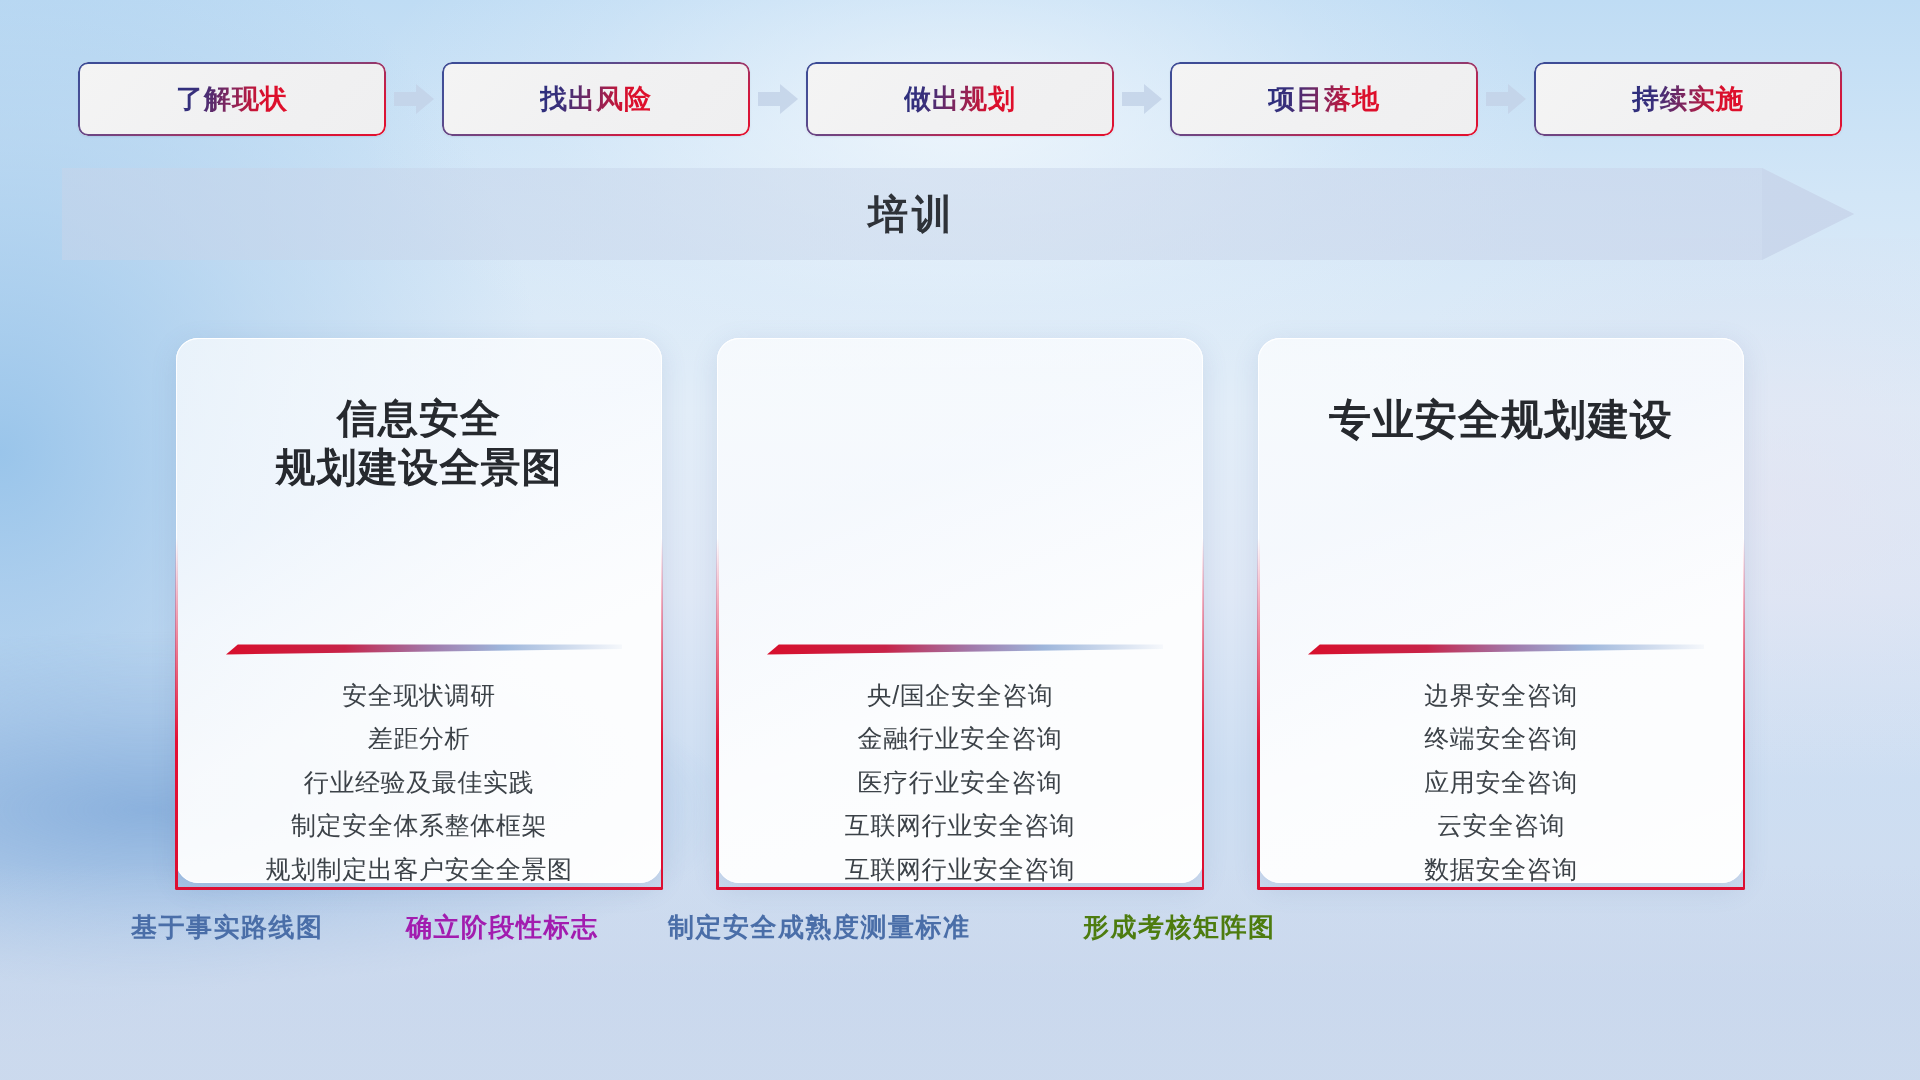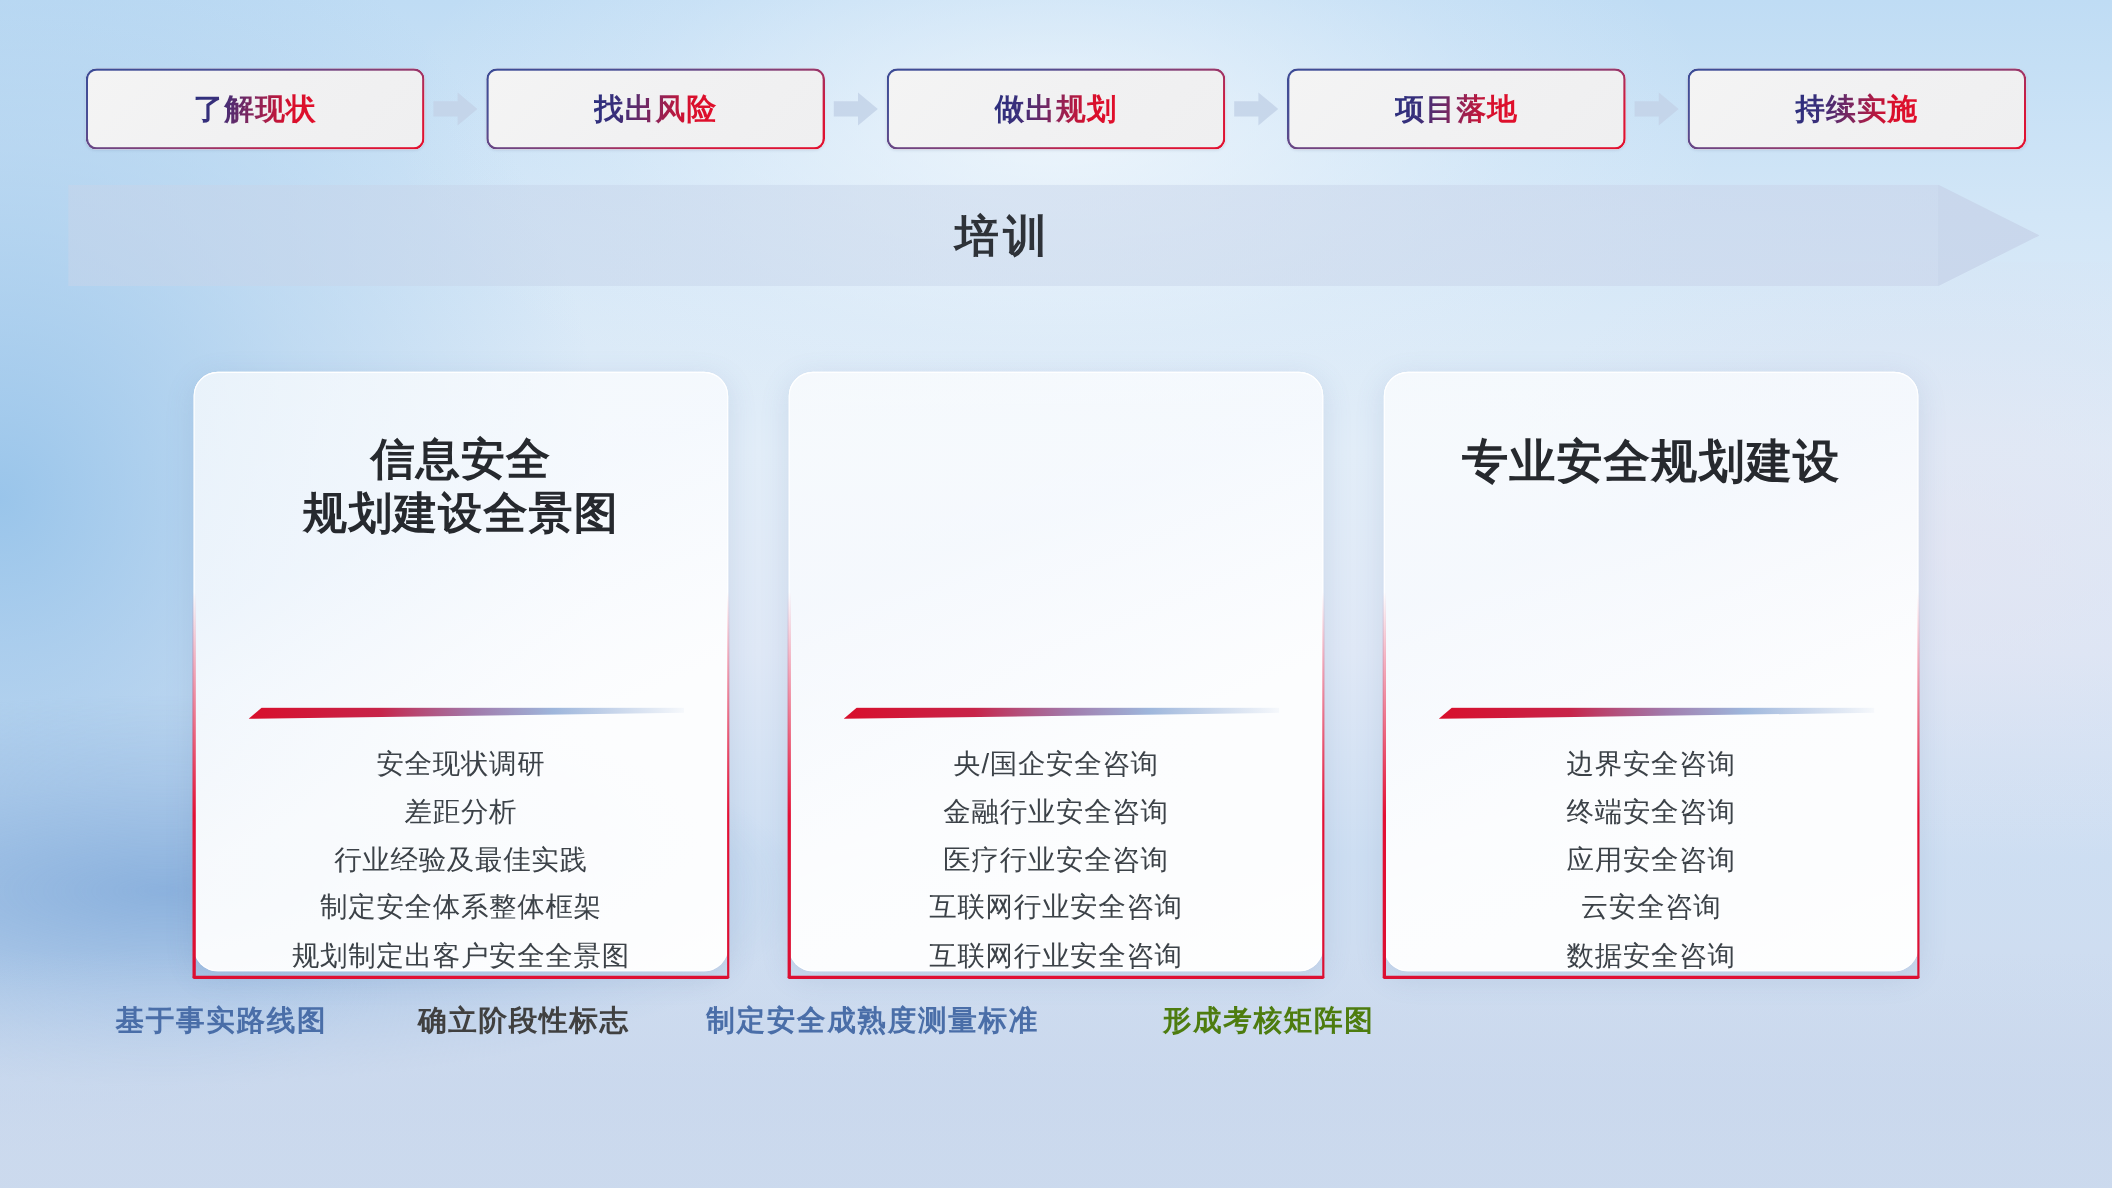--- a/index.html
+++ b/index.html
@@ -149,20 +149,21 @@
   .card-head { height:132px; }
 
   
   #footnotes {
     position:absolute; left:0; top:910px; width:1920px; height:60px;
   }
   .fn {
     position:absolute;
     font-size:26px; font-weight:700; color:#4a6ea8; letter-spacing:1.5px;
     white-space:nowrap;
+    margin-left:26px;
   }
 </style>
 </head>
 <body>
 
 <div id="bg">
   <div class="bg-base"></div>
   <div class="bg-left"></div>
   <div class="bg-band"></div>
   <div class="bg-topglow"></div>
@@ -314,16 +315,16 @@
           <div class="item">应用安全咨询</div>
           <div class="item">云安全咨询</div>
           <div class="item">数据安全咨询</div>
         </div>
       </div>
     </div>
   </div>
 
 <div id="footnotes">
     <div class="fn" style="left: 105px; color: rgb(74, 110, 168);">基于事实路线图</div>
-    <div class="fn" style="left: 380px; color: #404040;">确立阶段性标志</div>
+    <div class="fn" style="left: 380px; color: #a21caf;">确立阶段性标志</div>
     <div class="fn" style="left: 642px; color: rgb(74, 110, 168);">制定安全成熟度测量标准</div>
     <div class="fn" style="left: 1057px; color: #4d7c0f;">形成考核矩阵图</div>
   </div>
 
 </body></html>

